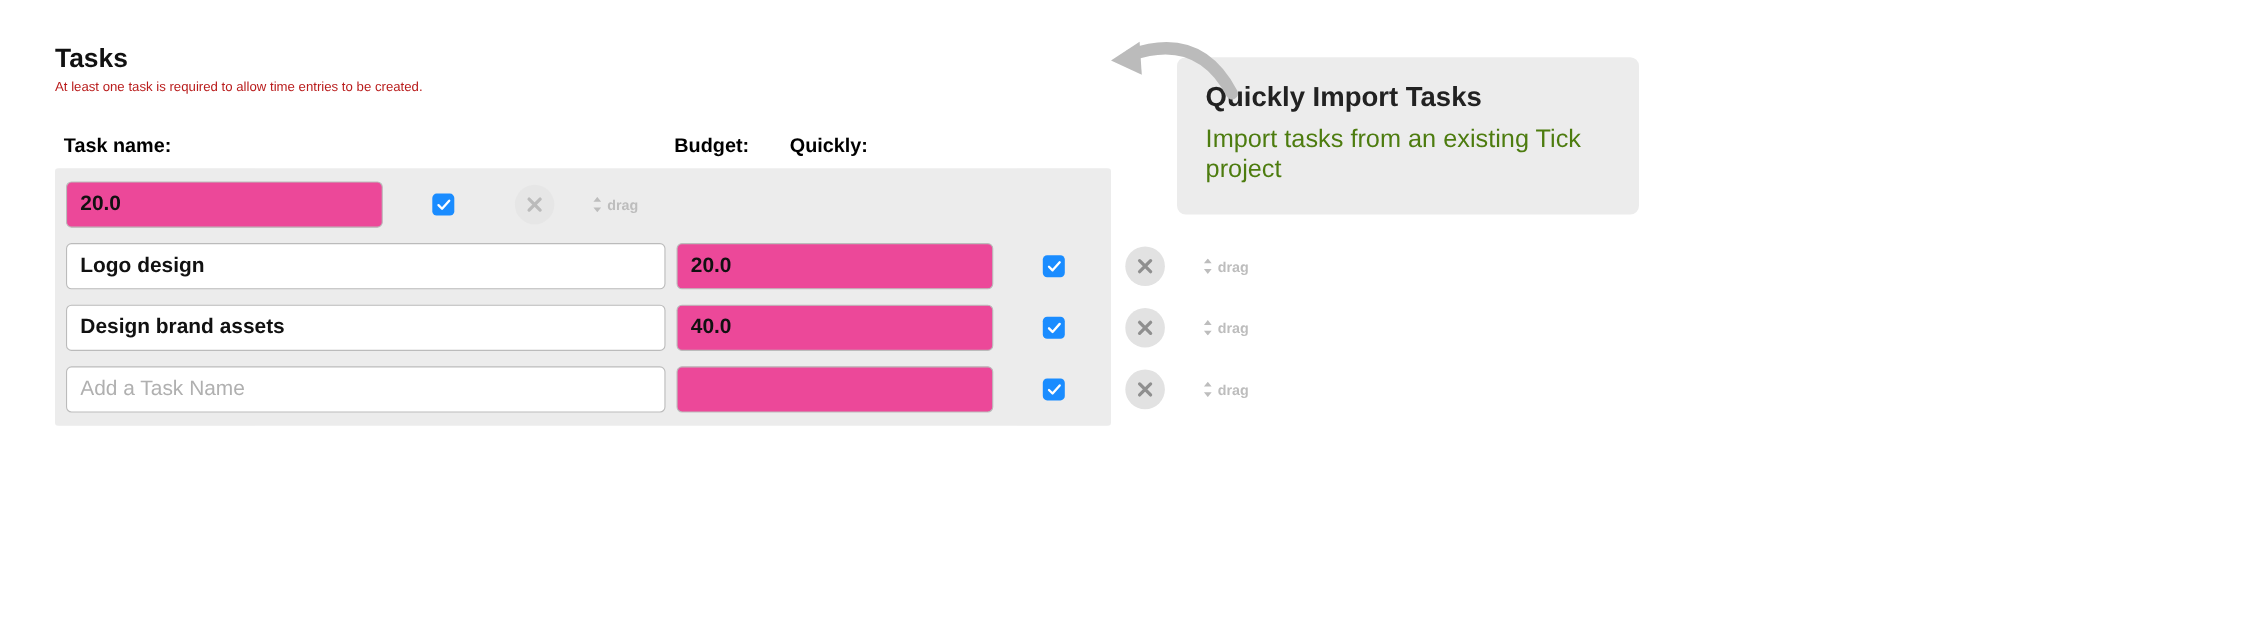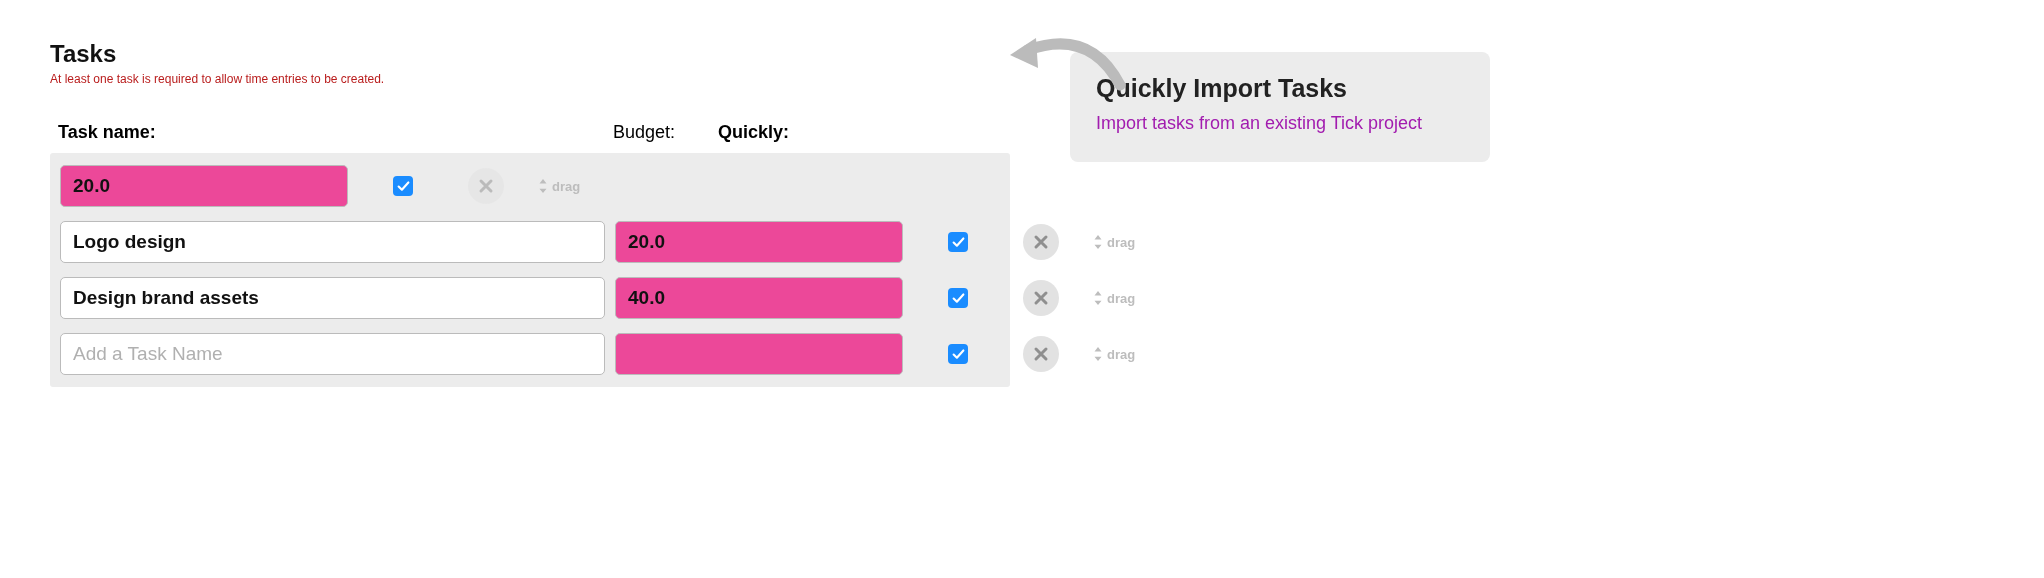--- a/index.html
+++ b/index.html
@@ -24,21 +24,21 @@
     .section-subtitle {
       font-size: 12px;
       color: #b91c1c;
       margin-bottom: 36px;
     }
     .col-headers {
       display: flex;
       padding: 0 8px 10px 8px;
     }
     .col-name { flex: 0 0 555px; font-weight: 700; font-size: 18px; }
-    .col-budget { flex: 0 0 105px; font-weight: 400; font-size: 18px; }
+    .col-budget { flex: 0 0 105px; font-weight: 700; font-size: 18px; }
     .col-billable { flex: 0 0 100px; font-weight: 700; font-size: 18px; }
     .table-area {
       background: #ececec;
       border-radius: 3px;
       padding: 12px 10px;
     }
     .task-row {
       display: flex;
       align-items: center;
       gap: 10px;
@@ -133,22 +133,22 @@
       width: 420px;
       margin-top: 12px;
     }
     .panel-title {
       font-size: 25px;
       font-weight: 700;
       color: #222;
       margin-bottom: 10px;
     }
     .panel-subtitle {
-      font-size: 18px;
-      color: #a21caf;
+      font-size: 23px;
+      color: #4d7c0f;
     }
     .select {
       width: 100%;
       height: 40px;
       border: 1px solid #aaa;
       border-radius: 5px;
       background: #fff;
       font-size: 18px;
       padding: 0 12px;
       appearance: none;

